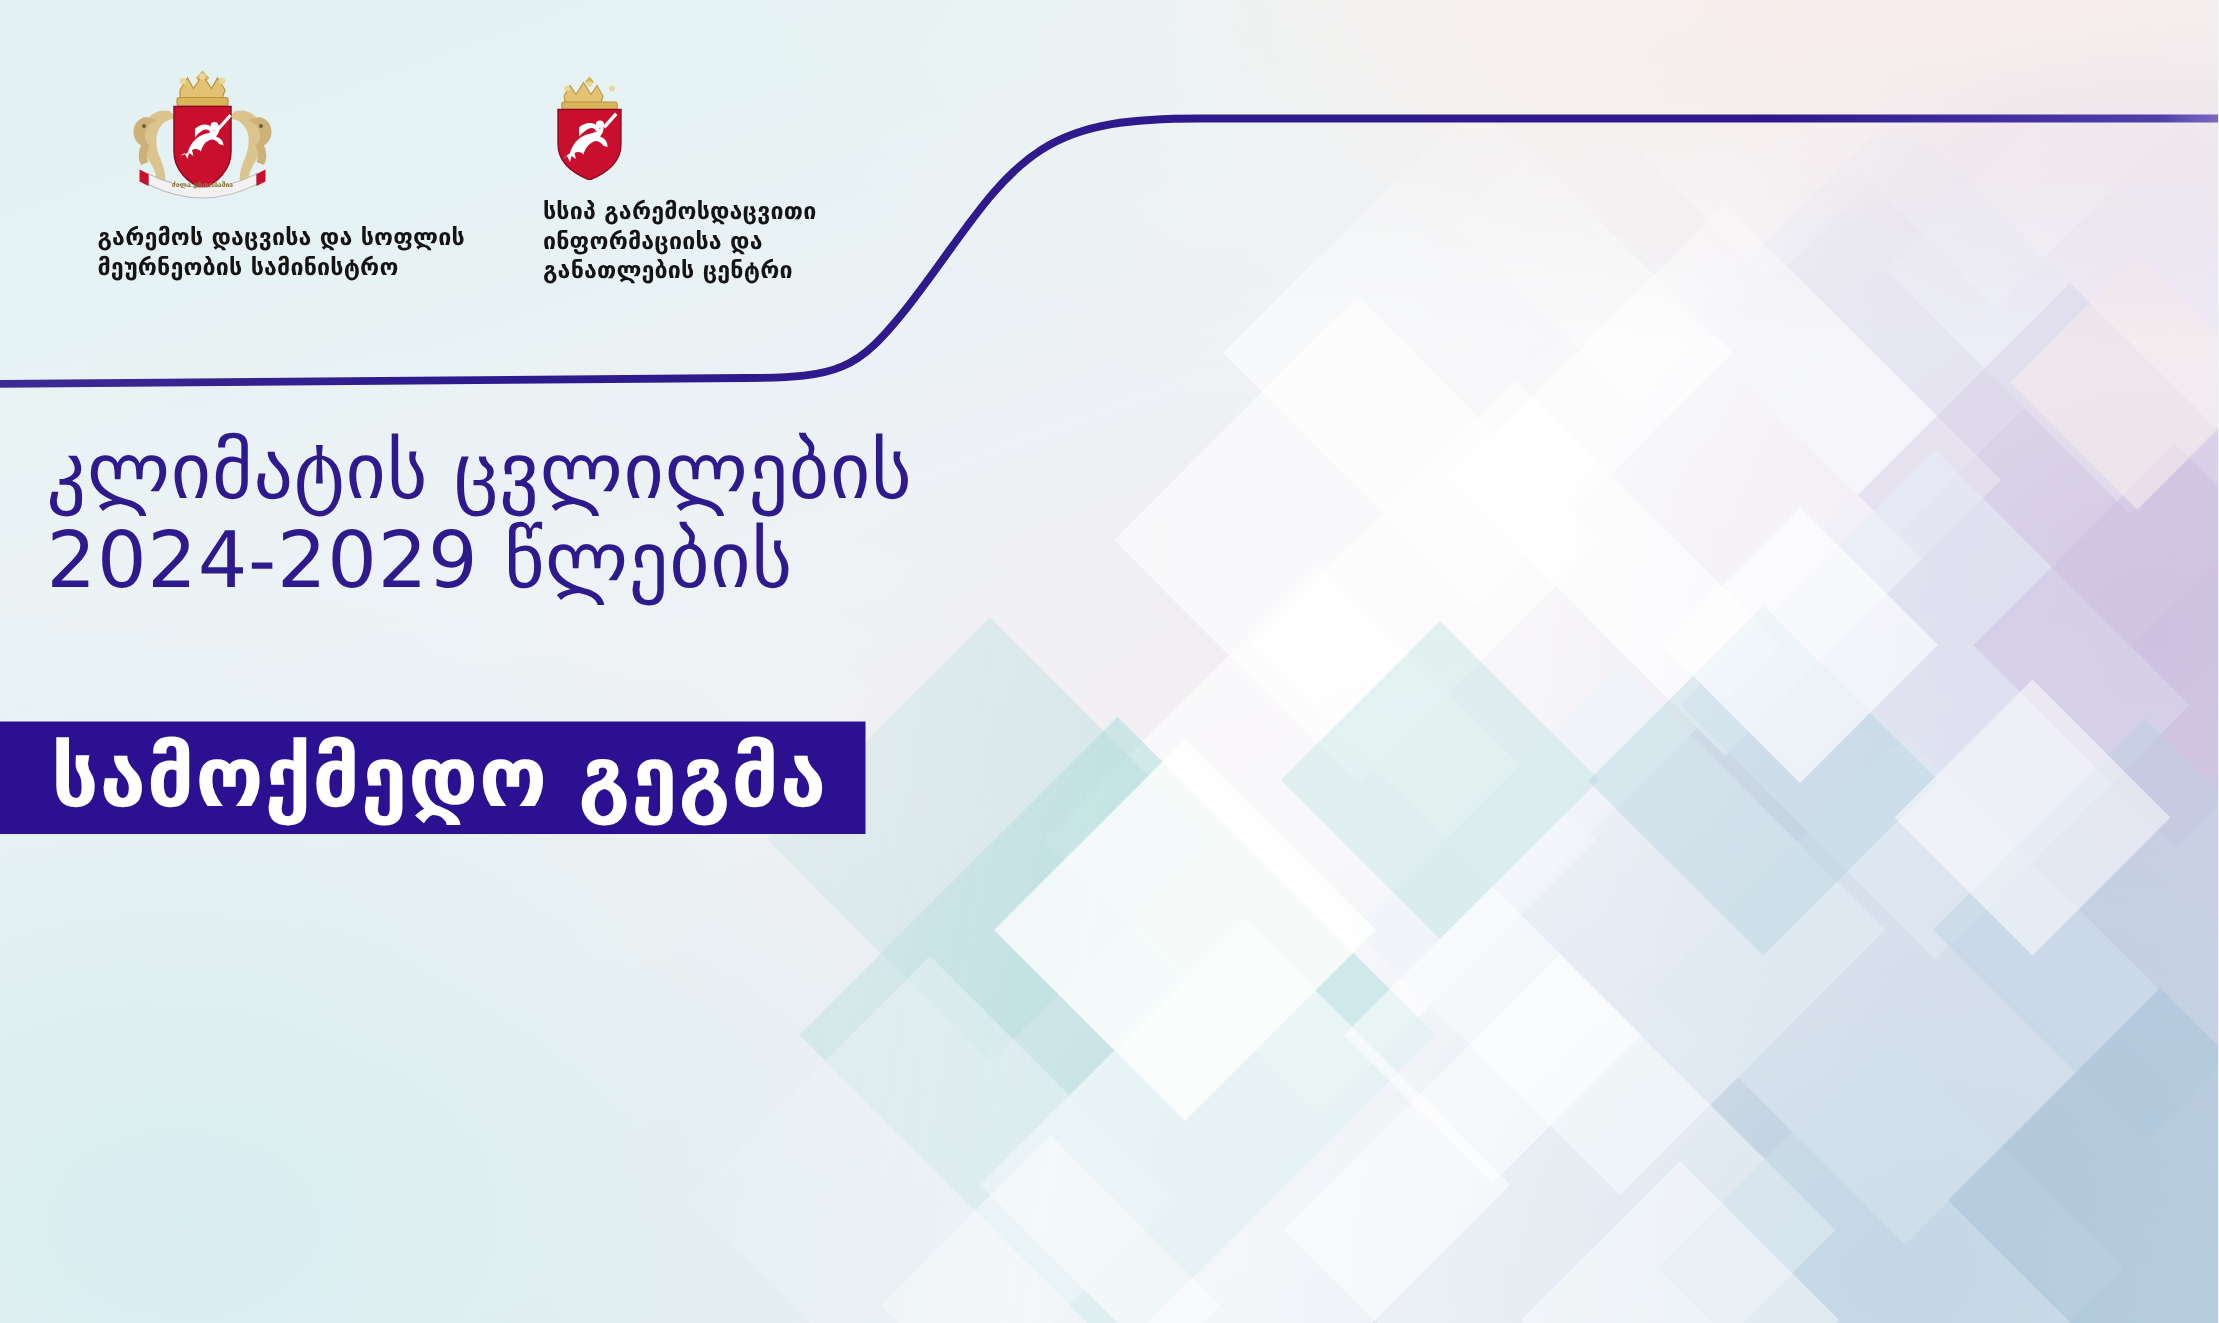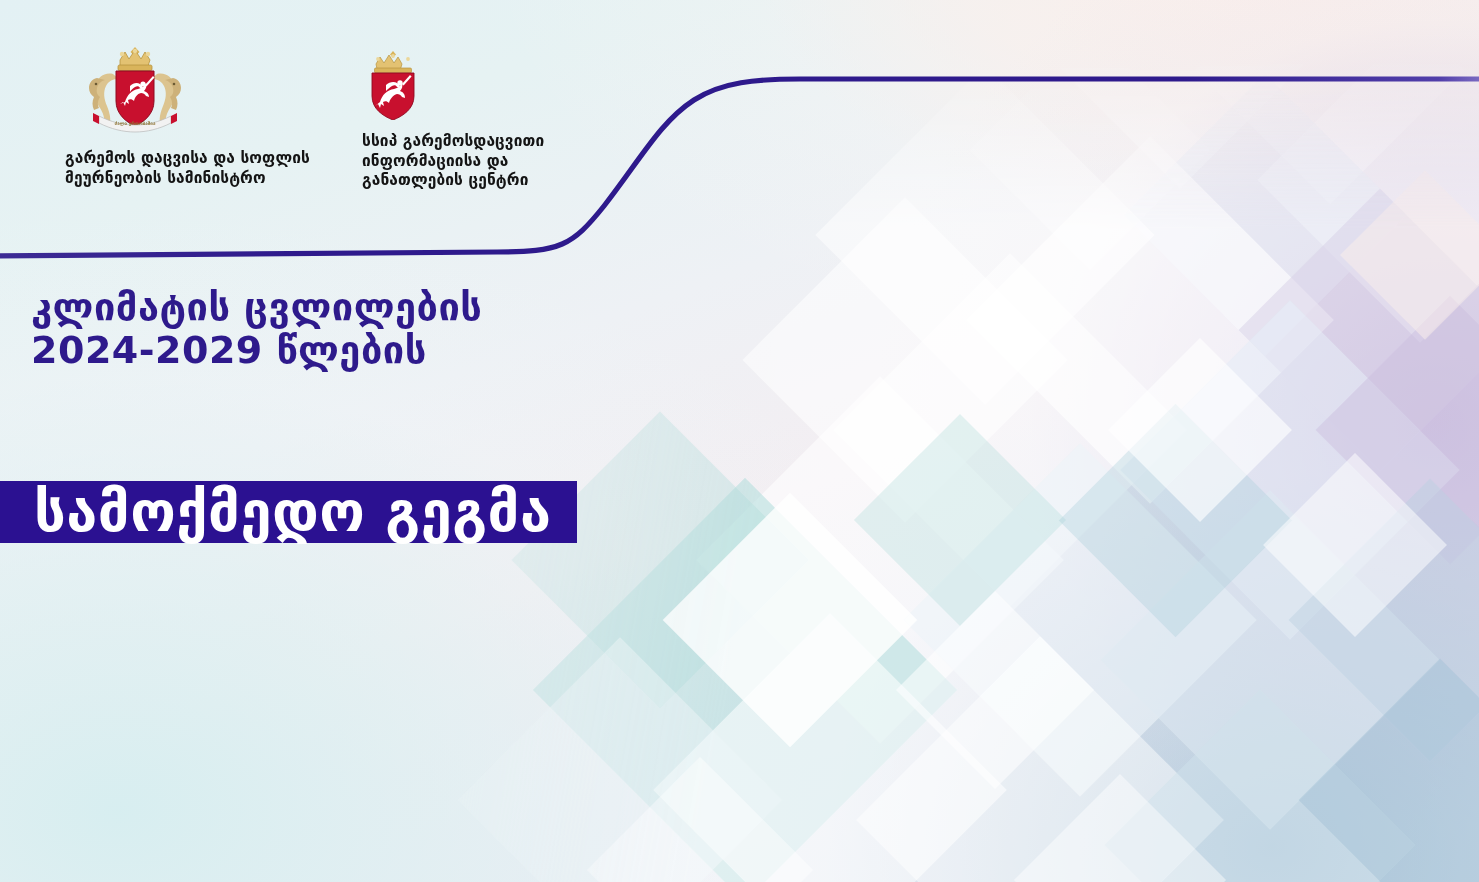--- a/index.html
+++ b/index.html
@@ -109,32 +109,32 @@
     color:#141414;
     white-space:pre-line;
   }
   #logo-centre .logo-caption { margin-top:8px; font-size:15.5px; }
 
   
   #title-area { position:absolute; left:31px; top:286px; width:900px; }
 
   .title-line {
     font-family:"DejaVu Sans", sans-serif;
-    font-weight:bold;
-    font-size:38px;
+    font-weight:normal;
+    font-size:52px;
     line-height:1.13;
     letter-spacing:0.5px;
     color:#2E1A8C;
     white-space:pre;
   }
 
   #banner {
     position:absolute;
     left:0; top:481px;
-    height:62px;
+    height:75px;
     padding:0 26px 0 34px;
     background:#2B1191;
     display:flex;
     align-items:center;
   }
   #banner-text {
     font-family:"DejaVu Sans", sans-serif;
     font-weight:bold;
     font-size:56px;
     line-height:1;

